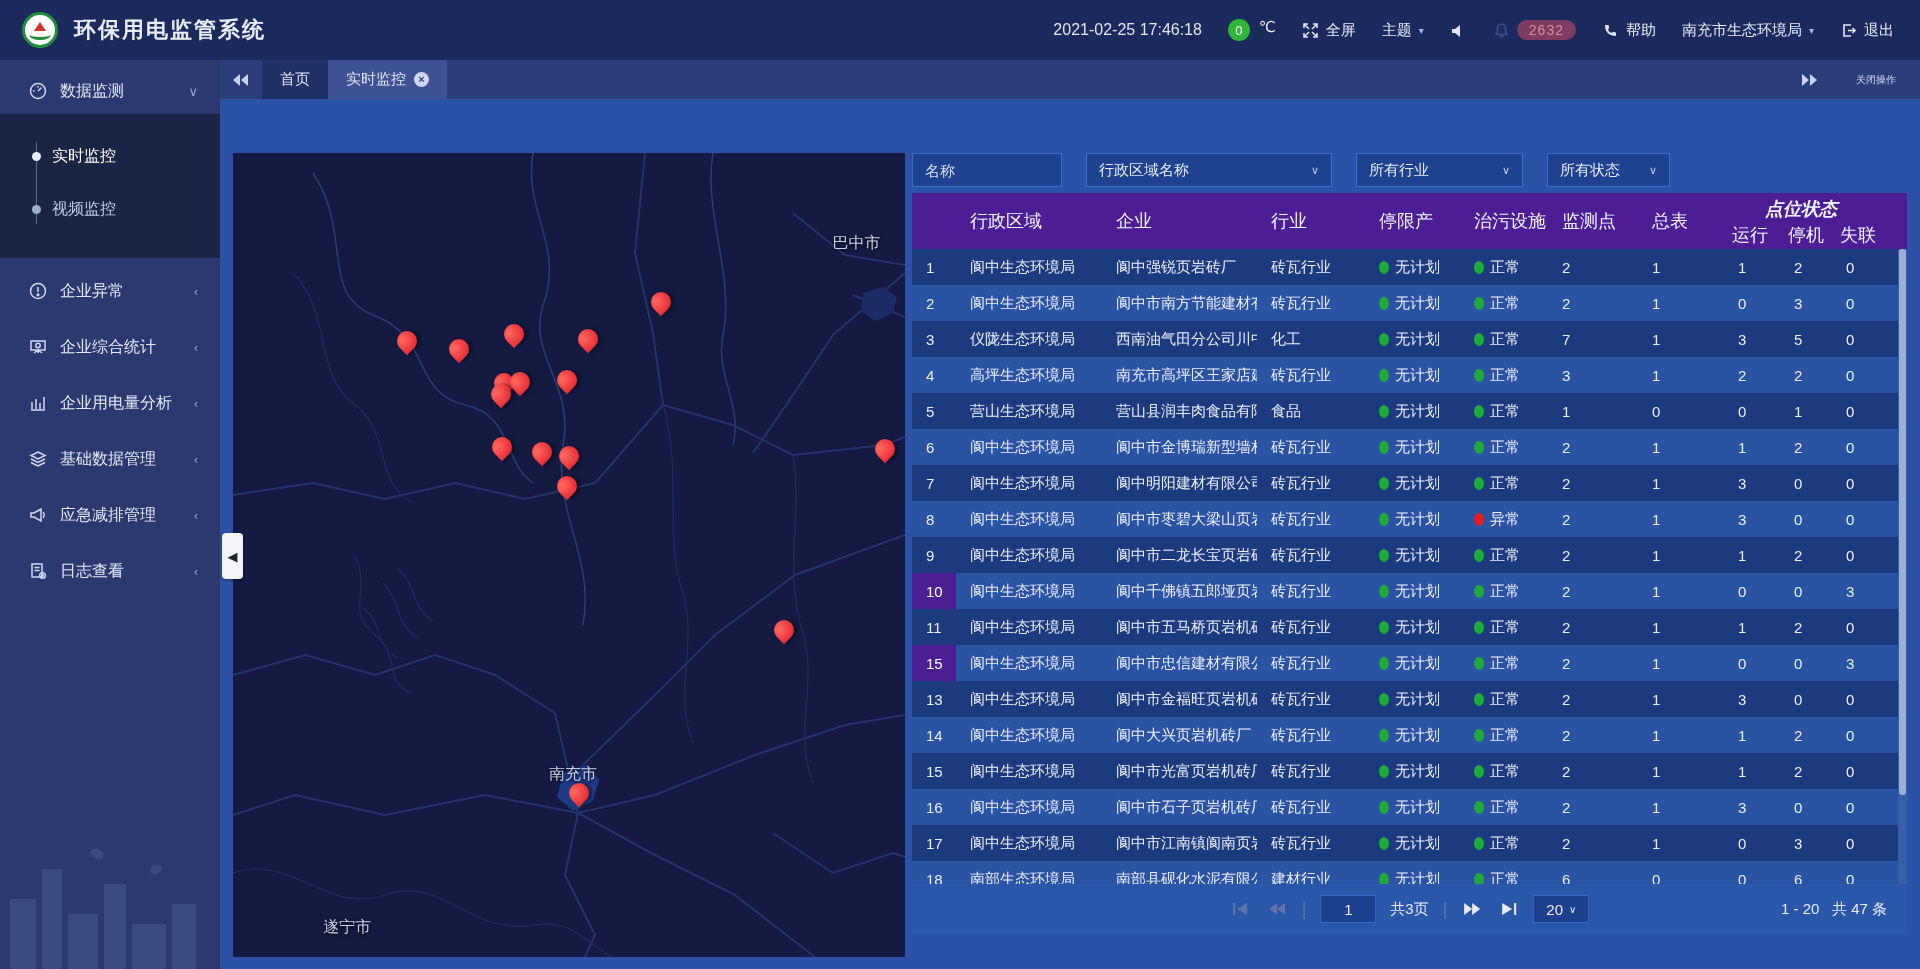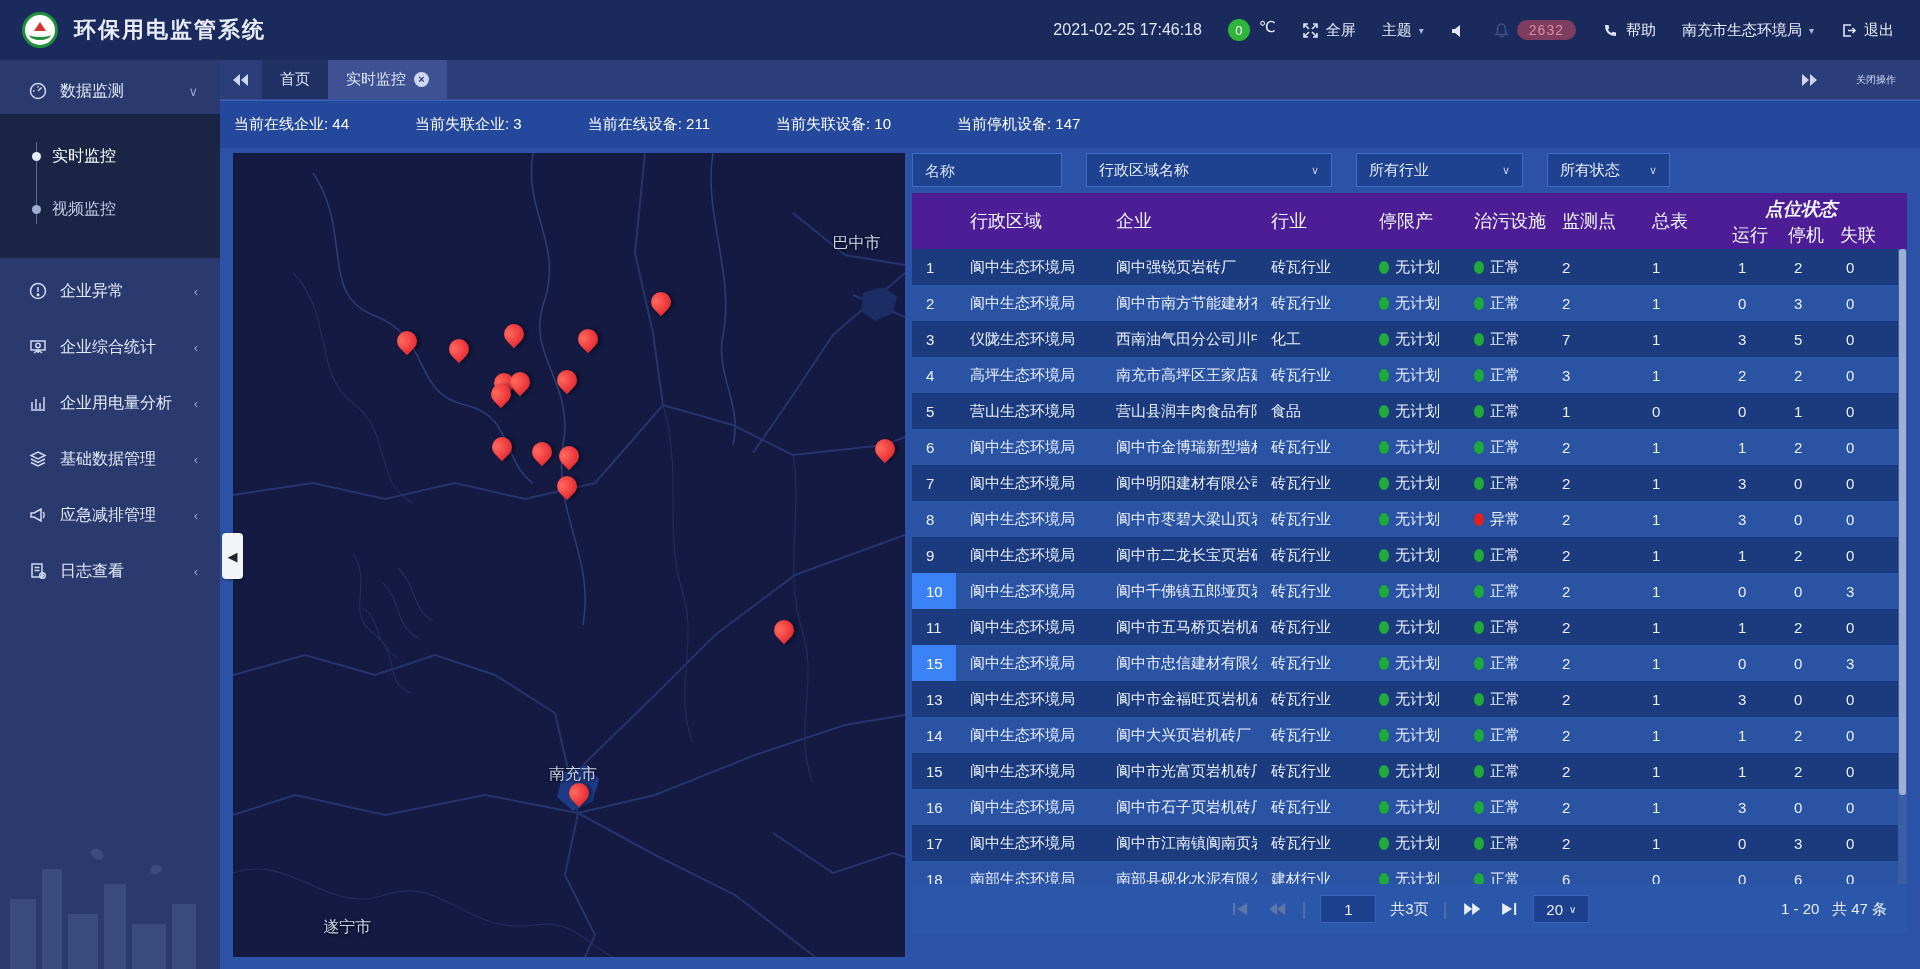--- a/index.html
+++ b/index.html
@@ -111,21 +111,21 @@
   .col-run { width:56px;text-align:center; } .col-stop { width:52px; } .col-off { width:46px; }
   .hgroup { width:154px; display:flex; flex-direction:column; }
   .hgroup .gtitle { height:28px; display:flex; align-items:flex-end; justify-content:center;
     font-style:italic; font-weight:bold; }
   .hgroup .gsub { height:28px; display:flex; }
   .hgroup .gsub span { display:flex; align-items:center; padding-left:8px; }
   .tbody { position:absolute; top:96px; bottom:50px; left:0; right:0; overflow:hidden; }
   .trow { height:36px; display:flex; color:#eaf0fb; font-size:15px; }
   .trow.odd { background:#1b3b7e; } .trow.even { background:#2a53a4; }
   .trow .tc { display:flex; align-items:center; padding-left:14px; white-space:nowrap; overflow:hidden; }
-  .trow .tc.gray { background:#3b82f6; color:#fff; }
+  .trow .tc.gray { background:#4c1d95; color:#fff; }
   .sdot { width:10px; height:13px; border-radius:50%; margin-right:6px; flex:none; }
   .scroll-track { position:absolute; right:0; top:96px; bottom:50px; width:9px; background:#3a5da8; }
   .scroll-thumb { position:absolute; top:0; left:1px; width:7px; height:86%; background:#9db0d4; border-radius:3px; }
 
   
   .pagination { position:absolute; left:0; right:0; bottom:0; height:50px; background:#2b57aa;
     display:flex; align-items:center; color:#e8edf8; font-size:15px; }
   .pg-center { position:absolute; left:50%; transform:translateX(-50%); display:flex;
     align-items:center; gap:14px; }
   .pg-btn { width:22px; height:22px; display:flex; align-items:center; justify-content:center; cursor:pointer; }
@@ -304,27 +304,20 @@
     <div class="tabbar-right">
       <div class="tab-nav">
         <svg width="16" height="12" viewBox="0 0 16 12" fill="#cdd6ee">
             <path d="M1 0 L8 6 L1 12 Z M9 0 L16 6 L9 12 Z"></path>
           </svg>
       </div>
       <span class="close-ops">关闭操作</span>
     </div>
   </div>
 
-  <div class="statsbar">
-      <div class="stat">当前在线企业: 44</div>
-      <div class="stat">当前失联企业: 3</div>
-      <div class="stat">当前在线设备: 211</div>
-      <div class="stat">当前失联设备: 10</div>
-      <div class="stat">当前停机设备: 147</div>
-    </div>
 
   <div class="content">
 
     <div class="map">
       <svg class="roads" viewBox="0 0 672 804" width="672" height="804">
         <g fill="none" stroke="#2e3d78" stroke-width="1.5">
           <path d="M80,20 C120,80 86,140 140,162 C200,184 178,240 232,252 C280,262 270,310 300,330"></path>
           <path d="M300,0 C290,60 332,92 310,152 C294,202 342,232 330,292 C320,362 362,402 350,472"></path>
           <path d="M480,0 C470,60 502,122 490,182 C482,222 510,252 500,292"></path>
         </g>

